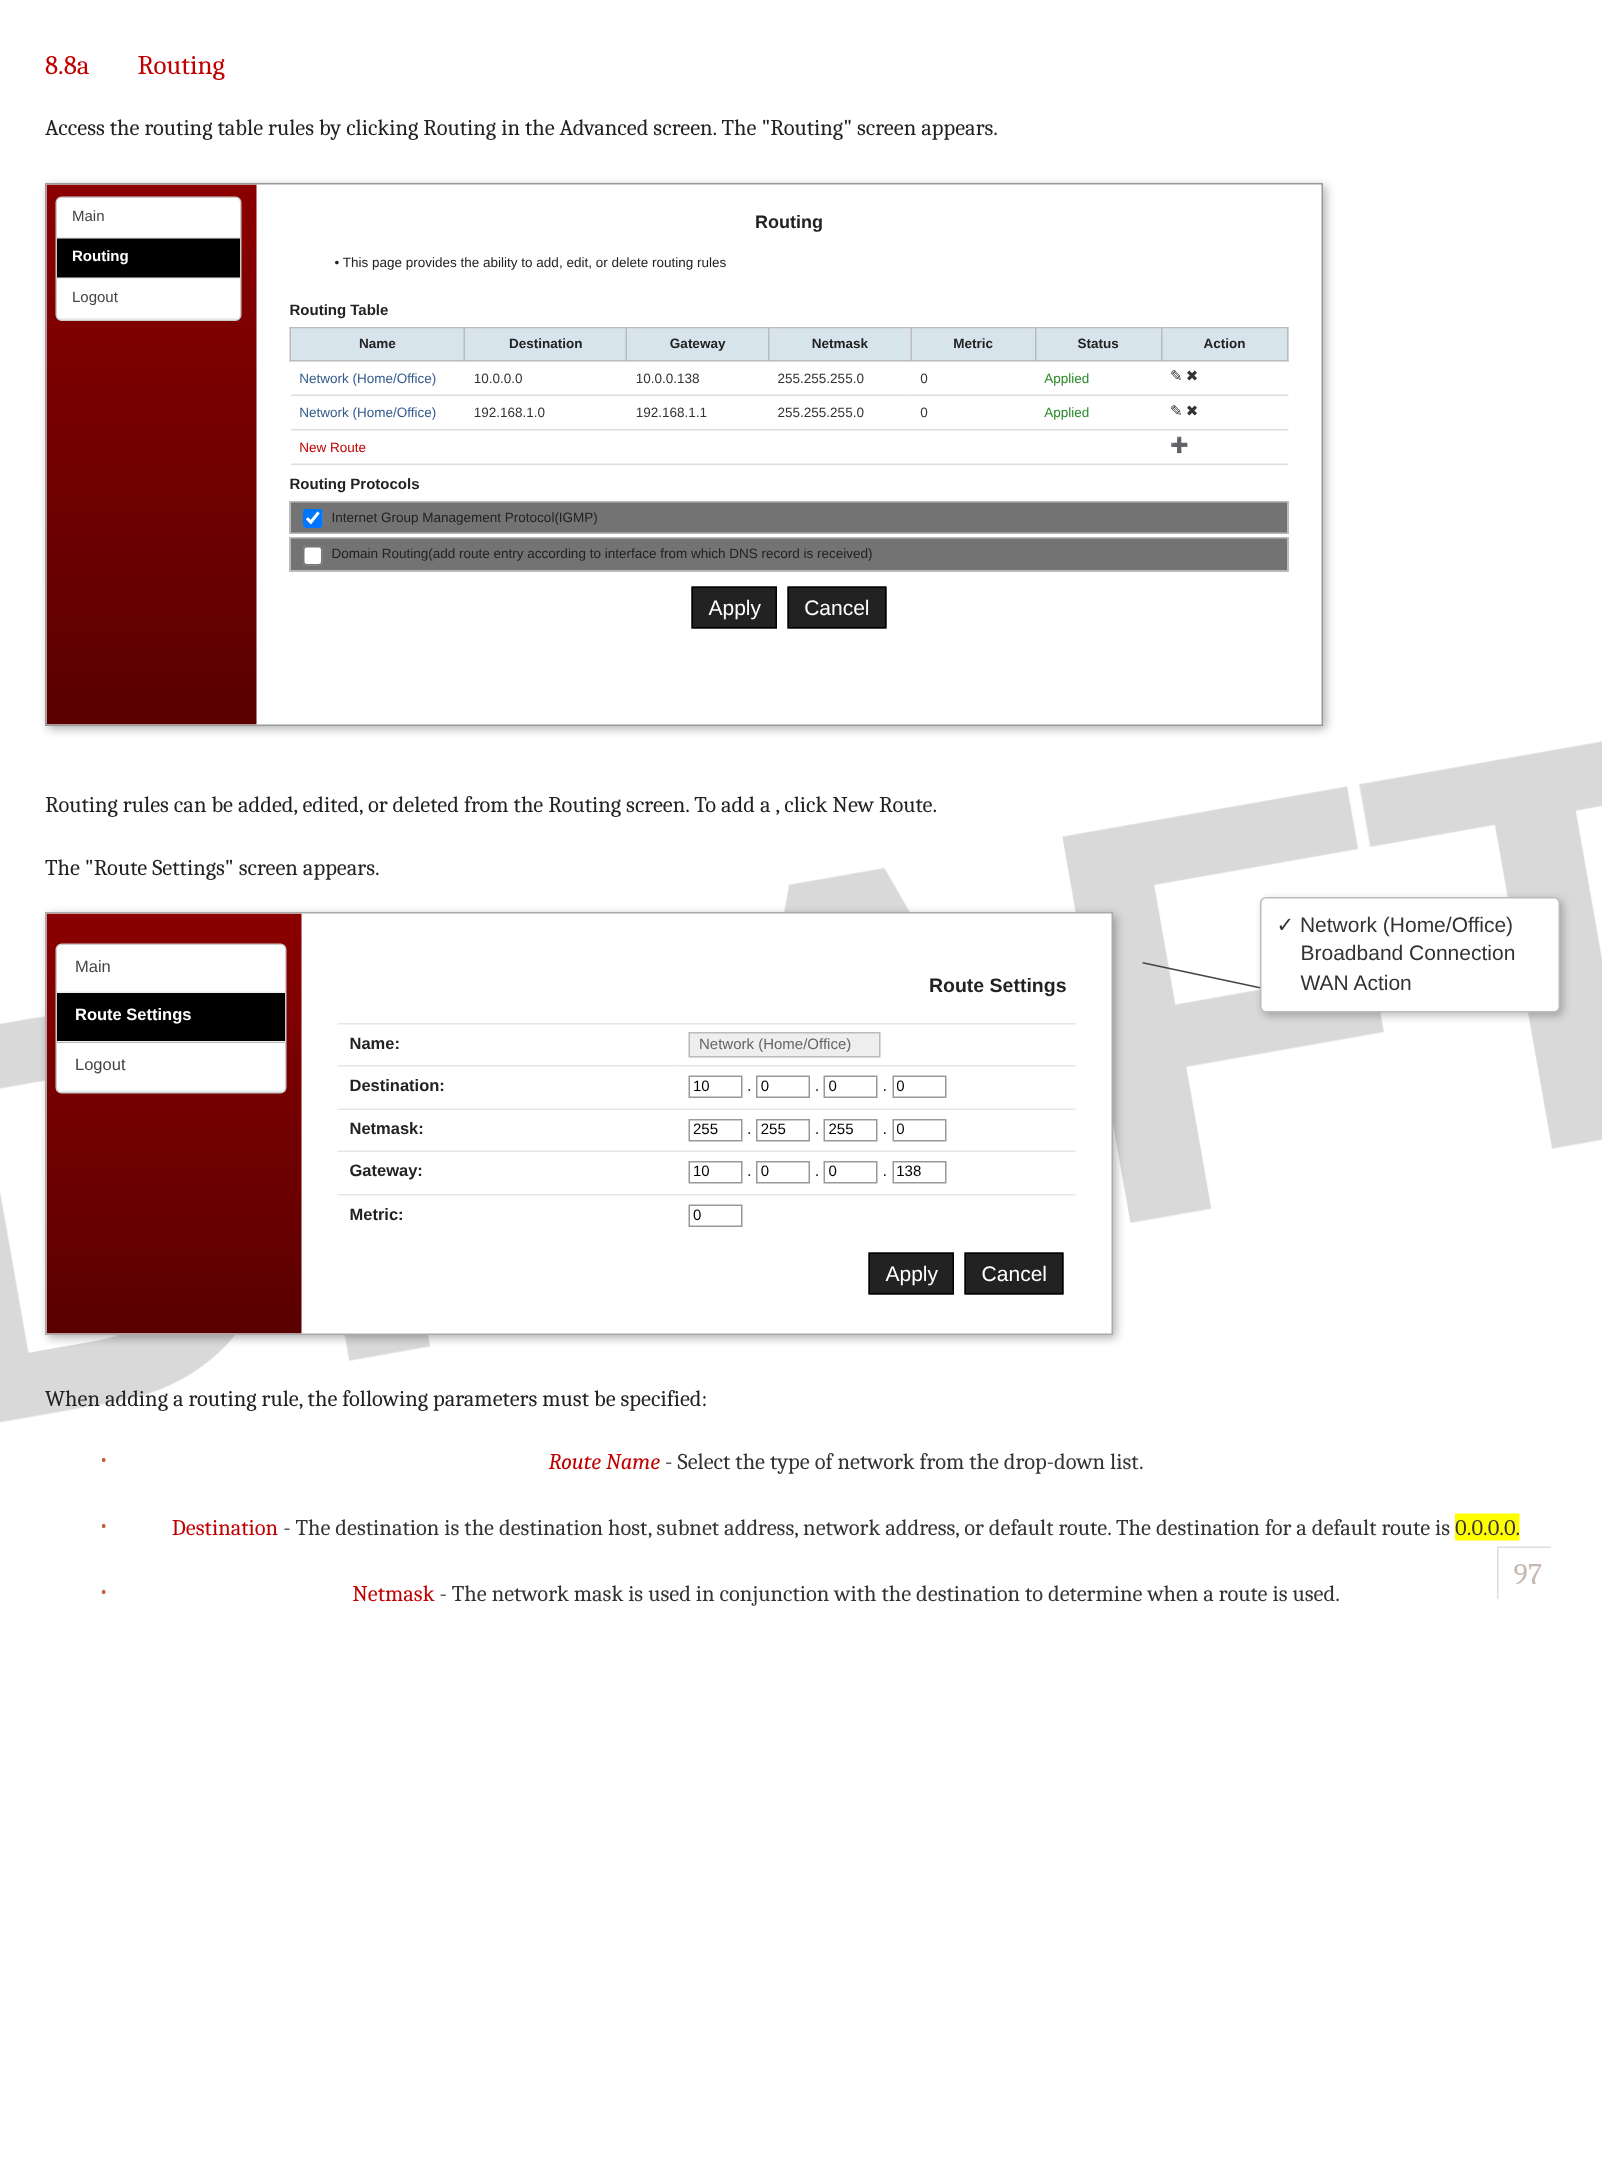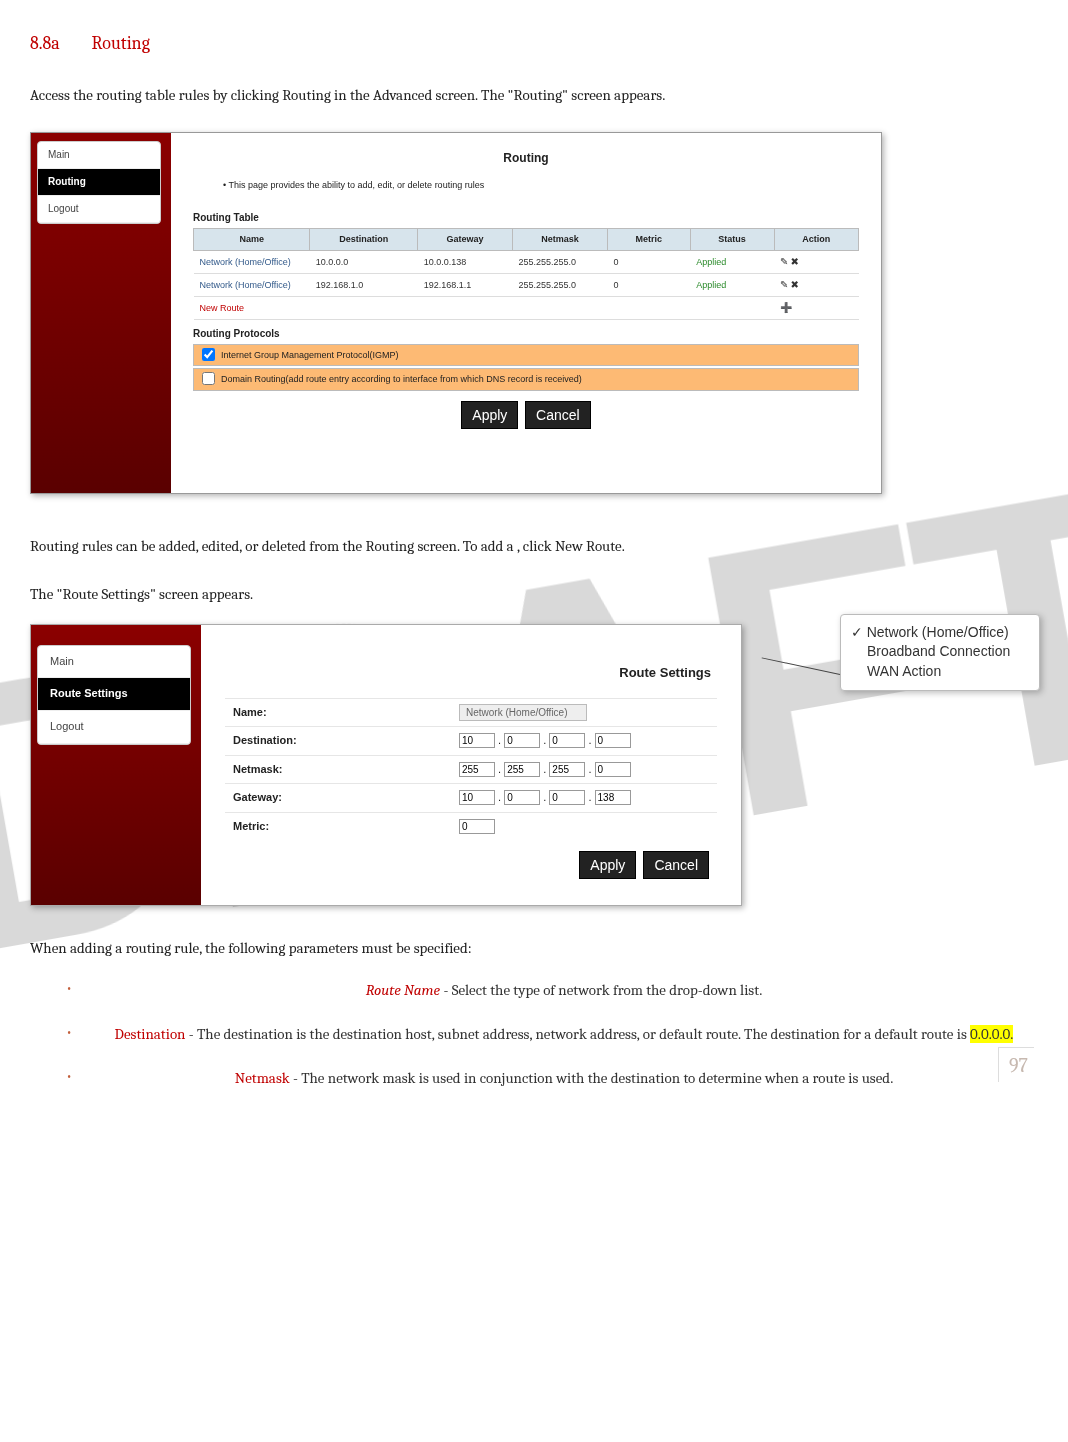--- a/index.html
+++ b/index.html
@@ -25,21 +25,21 @@
     pointer-events: none;
     letter-spacing: -10px;
   }
   .content { position: relative; z-index: 1; }
   .section-header {
     color: #C00000;
     font-size: 18px;
     margin-bottom: 14px;
   }
   .section-header .num { margin-right: 28px; text-align: center; }
-  .body-text { color: #222; margin: 24px 0 18px 0; }
+  .body-text { color: #222; margin: 8px 0 18px 0; }
 
   
   .shot {
     border: 1px solid #999;
     box-shadow: 2px 2px 6px rgba(0,0,0,0.3);
     width: 850px;
     height: 360px;
     margin: 25px 0 40px 0;
     display: flex;
     font-family: Verdana, Arial, sans-serif;
@@ -104,27 +104,27 @@
   }
   table.rt td {
     border-bottom: 1px solid #ddd;
     padding: 3px 6px;
     color: #335a8a;
   }
   table.rt td.plain { color: #333; }
   table.rt td.green { color: #2a8a2a; }
   table.rt td.red { color: #C00000; font-weight:normal;margin-left:40px; }
   .proto-row {
-    background: #fdba74;
+    background: #737373;
     padding: 3px 8px;
     border: 1px solid #bbb;
     font-size: 9px;
     margin-top: 2px;
     display:flex;
-    align-items:flex-start;
+    align-items:flex-end;
     gap:4px;
   }
   .btn-row { text-align: center; margin-top: 10px; }
   .btn {
     display: inline-block;
     background: #222;
     color: #fff;
     font-size: 14px;
     padding: 2px 10px;
     margin: 0 2px;

